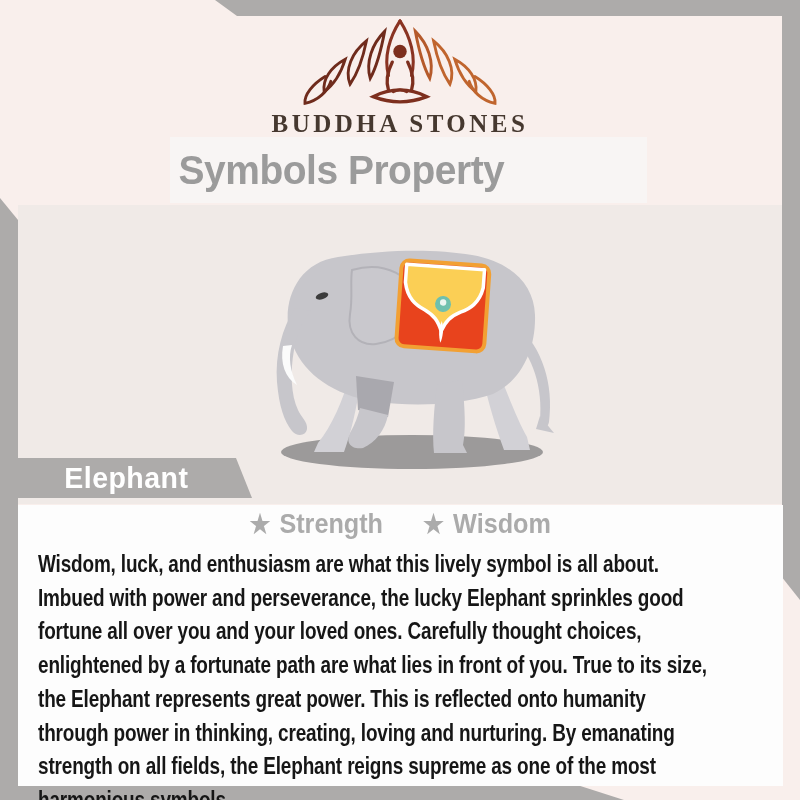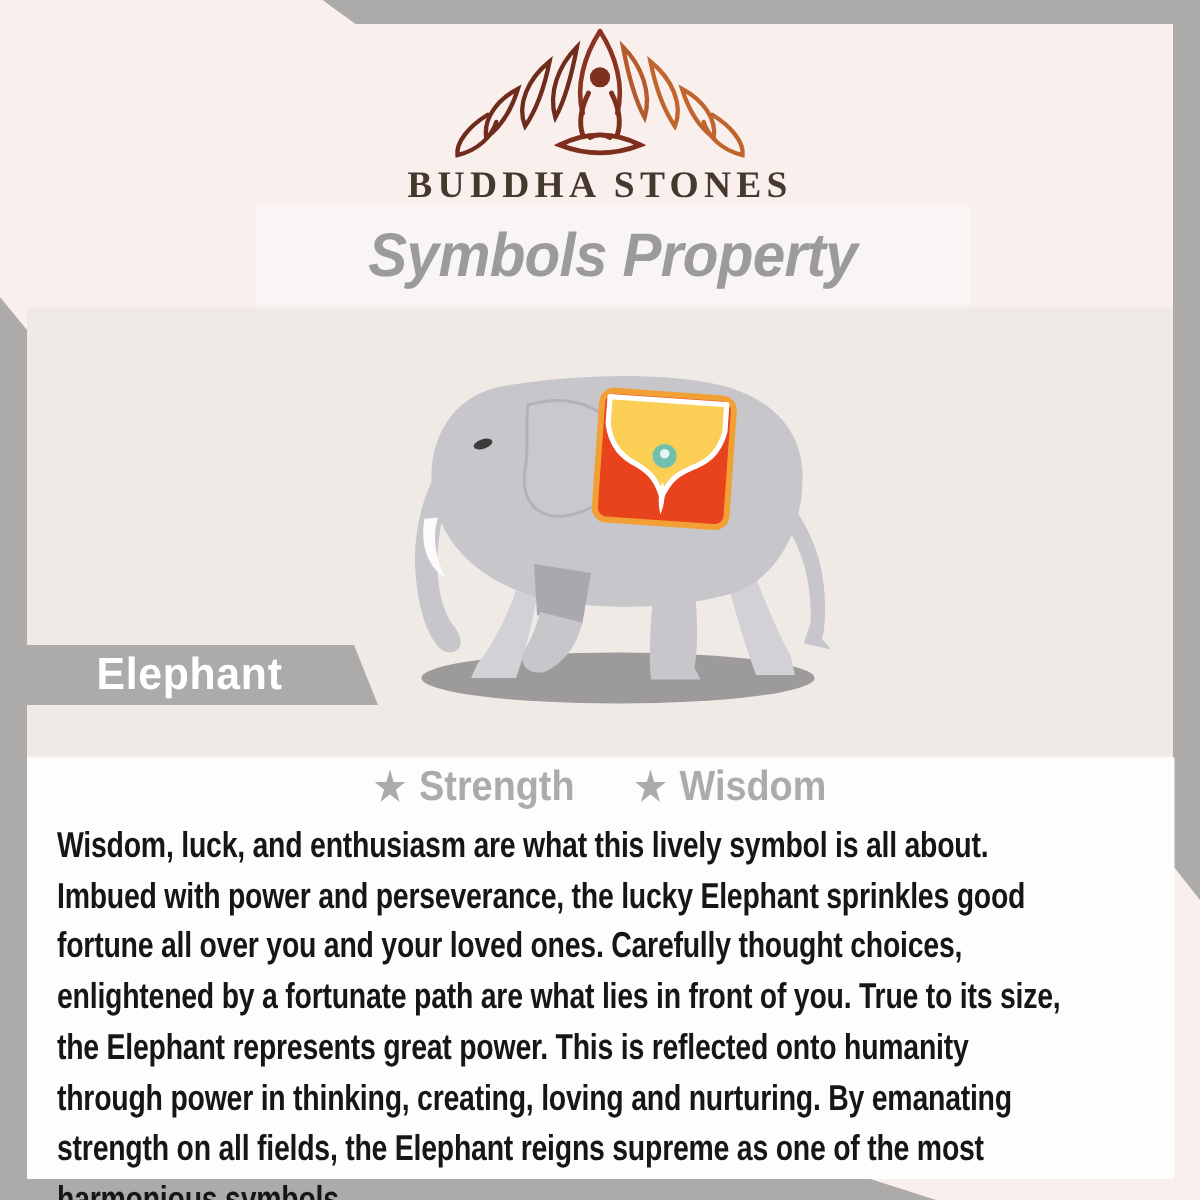--- a/index.html
+++ b/index.html
@@ -19,30 +19,30 @@
     clip-path:polygon(0 0,93% 0,100% 100%,0 100%);}
 
   
   .logo-wrap{left:280px;top:16px;width:240px;height:96px;}
   .brand-name{left:200px;top:110px;width:400px;text-align:center;
     font-family:"Liberation Serif",serif;font-size:25px;letter-spacing:3.5px;
     color:#46382f;font-weight:600;}
 
   
   .banner{left:170px;top:137px;width:477px;height:66px;background:#f8f5f4;
-    display:flex;align-items:center;justify-content:center;font-style:italic;}
+    display:flex;align-items:center;justify-content:flex-start;}
   .banner-title{font-size:41px;font-weight:bold;color:#9b9b9b;
     letter-spacing:-0.5px;transform:scaleX(.95);white-space:nowrap;}
 
   
   .section{left:18px;top:205px;width:764px;height:299px;background:#f0eae7;}
   .figure-svg{left:0;top:200px;width:800px;height:305px;}
 
   
-  .name-ribbon{left:0;top:430px;width:252px;height:40px;background:#adabaa;
+  .name-ribbon{left:0;top:458px;width:252px;height:40px;background:#adabaa;
     clip-path:polygon(0 0,236px 0,100% 100%,0 100%);
     display:flex;align-items:center;justify-content:center;}
   .name-ribbon span{color:#fff;font-weight:bold;font-size:30px;
     letter-spacing:.5px;transform:scaleX(.95);}
 
   
   .panel{left:18px;top:505px;width:765px;height:281px;background:#fdfdfd;}
 
   .props{left:0;top:508px;width:800px;display:flex;align-items:center;
     justify-content:center;gap:26px;}

